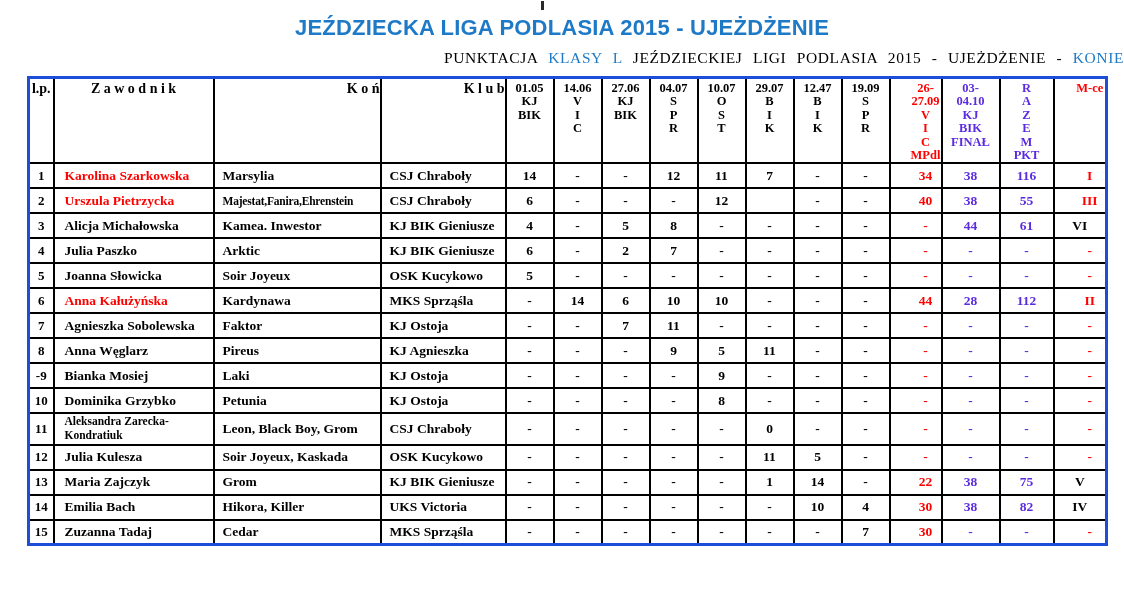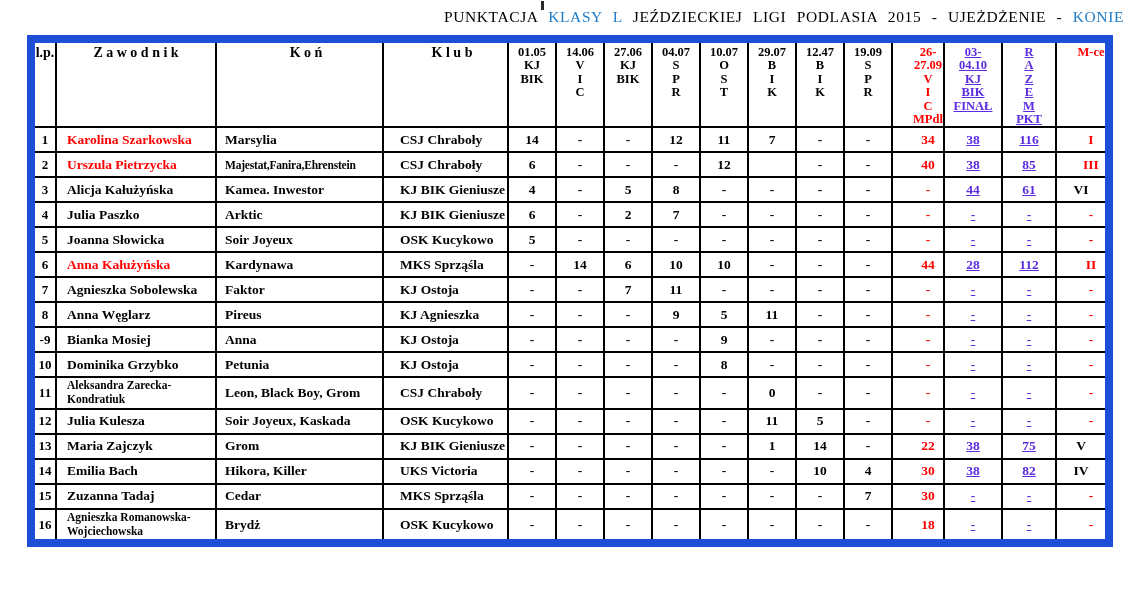--- a/index.html
+++ b/index.html
@@ -37,62 +37,63 @@
     word-spacing:6px;
     color:#000;
     white-space:nowrap;
   }
   .subtitle .blue{color:var(--blue);}
   table#results-table{
     border-collapse:collapse;
     table-layout:fixed;
     margin-left:27px;
     width:1078px;
-    border:8px solid #1d4ed8;
+    border:3px solid #1d4ed8;
   }
   th,td{
     border:2px solid #000;
     overflow:hidden;
     padding:0;
   }
   thead th{
     height:80px;
     vertical-align:top;
     padding-top:3px;
     font-weight:bold;
     font-size:12.5px;
     line-height:1.07;
     text-align:center;
   }
   thead th.h-main{font-size:14px;}
-  thead th.h-left{text-align:center;padding-left:13px;}
+  thead th.h-left{text-align:right;padding-left:13px;}
   thead th.red{color:var(--red);}
   thead th.purple{color:var(--purple);}
   tbody td{
     height:25px;
     font-weight:bold;
     font-size:13.5px;
     vertical-align:middle;
   }
   td.lp{text-align:center;font-size:13px;}
   td.name{text-align:left;padding-left:10px;}
   td.name.small{font-size:11.5px;line-height:1.2;padding-top:1px;padding-bottom:1px;}
   td.horse{text-align:left;padding-left:8px;}
   td.horse.small{font-size:11.5px;letter-spacing:-0.2px;}
-  td.club{text-align:left;padding-left:16px;}
+  td.club{text-align:left;padding-left:8px;}
   td.val{text-align:center;}
   .red{color:var(--red);padding-left:20px;}
-  .purple{color:var(--purple);text-decoration:underline;}
+  .purple{color:var(--purple);}
 </style>
 </head>
 <body>
 
 <div>
   <div class="top-mark"></div>
 
+  <h1 class="title">JEŹDZIECKA LIGA PODLASIA 2015 - UJEŻDŻENIE</h1>
 
   <p class="subtitle"><span>PUNKTACJA</span> <span class="blue">KLASY L</span> <span>JEŹDZIECKIEJ LIGI PODLASIA 2015 - UJEŻDŻENIE -</span> <span class="blue">KONIE</span></p>
 
   <table id="results-table">
       <colgroup>
         <col style="width: 25px;">
         <col style="width: 160px;">
         <col style="width: 167px;">
         <col style="width: 125px;">
         <col style="width: 48px;">
@@ -223,26 +224,26 @@
           <td class="val">6</td>
           <td class="val">-</td>
           <td class="val">-</td>
           <td class="val">-</td>
           <td class="val">12</td>
           <td class="val"></td>
           <td class="val">-</td>
           <td class="val">-</td>
           <td class="val red">40</td>
           <td class="val purple">38</td>
-          <td class="val purple">85</td>
+          <td class="val purple">55</td>
           <td class="val red">III</td>
         </tr>
         <tr>
           <td class="lp">3</td>
-          <td class="name">Alicja Kałużyńska</td>
+          <td class="name">Alicja Michałowska</td>
           <td class="horse">Kamea. Inwestor</td>
           <td class="club">KJ BIK Gieniusze</td>
           <td class="val">4</td>
           <td class="val">-</td>
           <td class="val">5</td>
           <td class="val">8</td>
           <td class="val">-</td>
           <td class="val">-</td>
           <td class="val">-</td>
           <td class="val">-</td>
@@ -337,21 +338,21 @@
           <td class="val">-</td>
           <td class="val">-</td>
           <td class="val red">-</td>
           <td class="val purple">-</td>
           <td class="val purple">-</td>
           <td class="val red">-</td>
         </tr>
         <tr>
           <td class="lp">-9</td>
           <td class="name">Bianka Mosiej</td>
-          <td class="horse">Anna</td>
+          <td class="horse">Laki</td>
           <td class="club">KJ Ostoja</td>
           <td class="val">-</td>
           <td class="val">-</td>
           <td class="val">-</td>
           <td class="val">-</td>
           <td class="val">9</td>
           <td class="val">-</td>
           <td class="val">-</td>
           <td class="val">-</td>
           <td class="val red">-</td>
@@ -460,33 +461,15 @@
           <td class="val">-</td>
           <td class="val">-</td>
           <td class="val">-</td>
           <td class="val">-</td>
           <td class="val">7</td>
           <td class="val red">30</td>
           <td class="val purple">-</td>
           <td class="val purple">-</td>
           <td class="val red">-</td>
         </tr>
-        <tr>
-          <td class="lp">16</td>
-          <td class="name small">Agnieszka Romanowska-Wojciechowska</td>
-          <td class="horse">Brydż</td>
-          <td class="club">OSK Kucykowo</td>
-          <td class="val">-</td>
-          <td class="val">-</td>
-          <td class="val">-</td>
-          <td class="val">-</td>
-          <td class="val">-</td>
-          <td class="val">-</td>
-          <td class="val">-</td>
-          <td class="val">-</td>
-          <td class="val red">18</td>
-          <td class="val purple">-</td>
-          <td class="val purple">-</td>
-          <td class="val red">-</td>
-        </tr>
       </tbody>
   </table>
 </div>
 
 </body></html>

